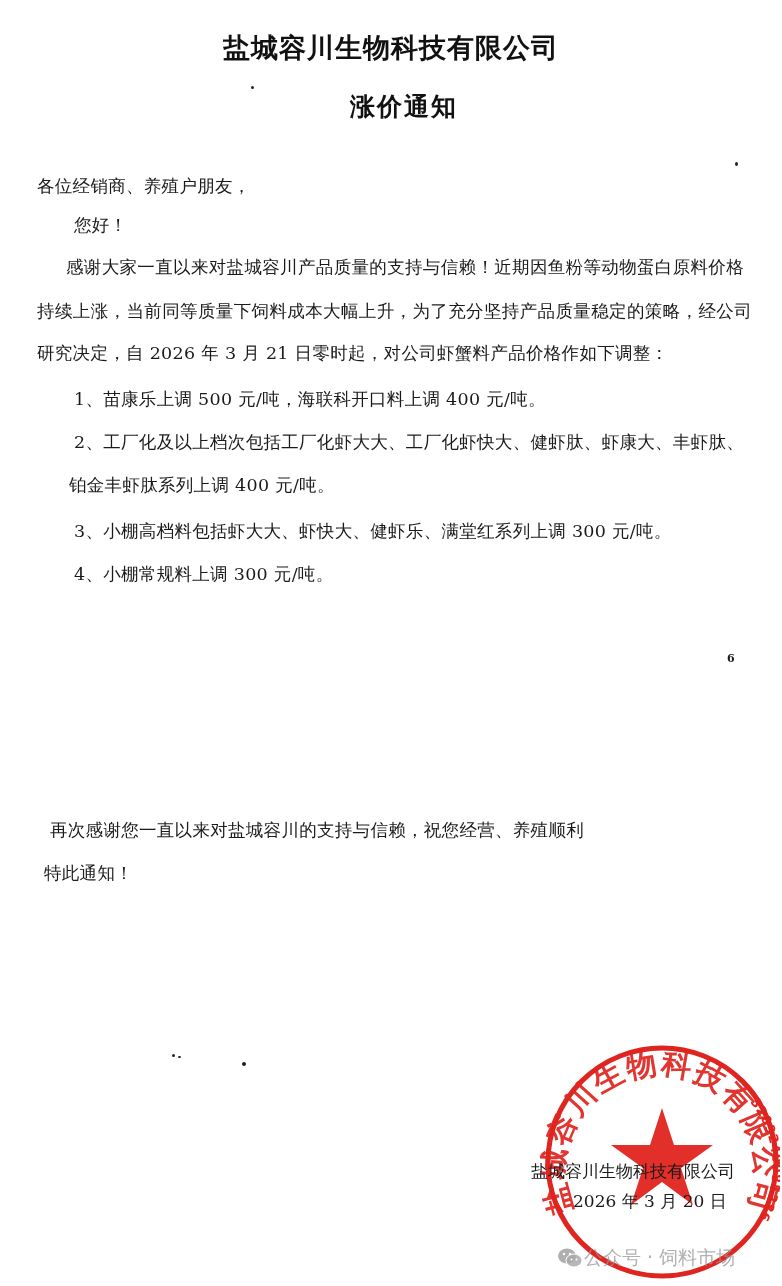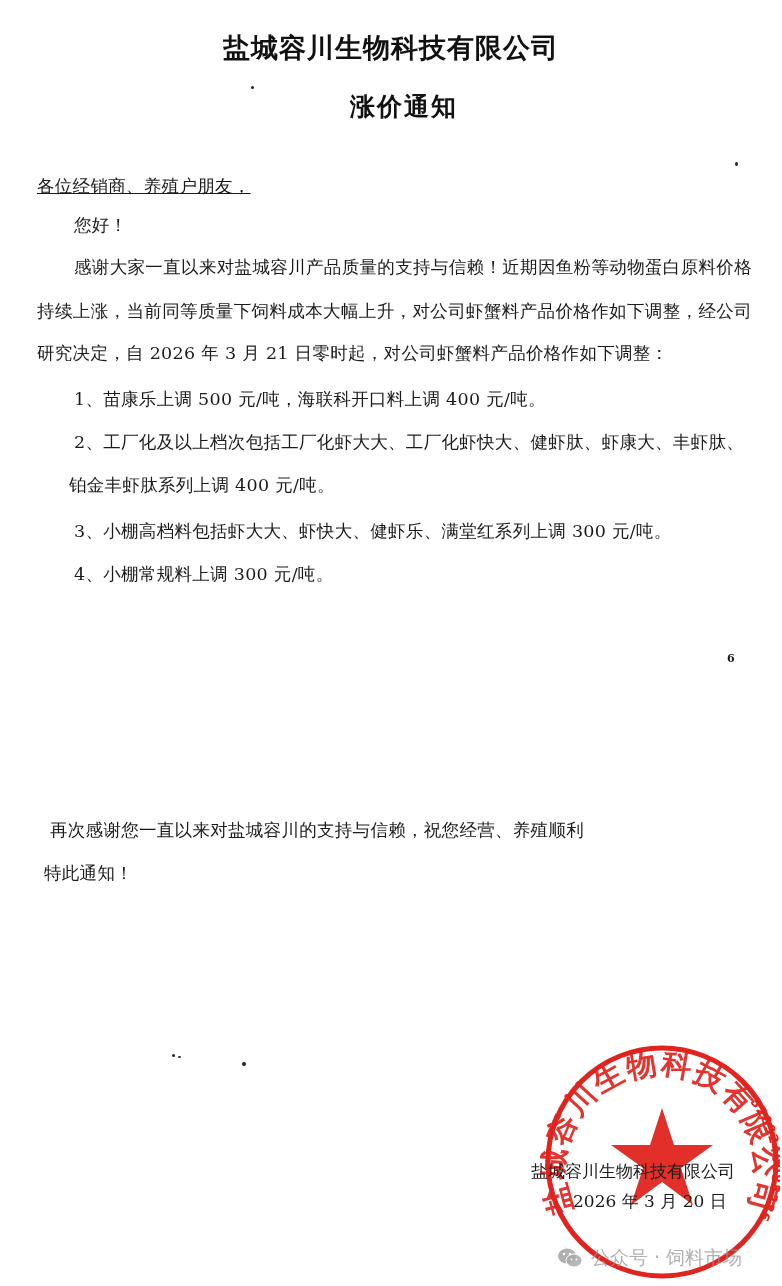--- a/index.html
+++ b/index.html
@@ -71,21 +71,21 @@
       color: #1a1a1a;
       white-space: nowrap;
     }
     .watermark {
       position: absolute;
       left: 557px;
       top: 1243px;
       height: 30px;
       display: flex;
       align-items: center;
-      gap: 8px;
+      gap: 1px;
       color: rgba(150,150,150,0.75);
       font-family: "DejaVu Sans", "Liberation Sans", sans-serif;
       font-size: 19px;
       white-space: nowrap;
     }
     .wm-icon {
       width: 26px;
       height: 22px;
       position: relative;
     }
@@ -93,25 +93,25 @@
 </head>
 <body>
 
 <div class="page">
 
   <div class="title company">盐城容川生物科技有限公司</div>
   <div class="speck" style="left:251px;top:86px;width:3px;height:3px;"></div>
   <div class="title notice">涨价通知</div>
   <div class="speck" style="left:735px;top:162px;width:3px;height:4px;"></div>
 
-  <div class="line" style="left:37px;top:175px;text-decoration:underline;">各位经销商、养殖户朋友，</div>
+  <div class="line" style="left:37px;top:175px;">各位经销商、养殖户朋友，</div>
   <div class="line" style="left:74px;top:214px;">您好！</div>
 
-  <div class="line justify" style="left:74px;top:256px;width:678px;">感谢大家一直以来对盐城容川产品质量的支持与信赖！近期因鱼粉等动物蛋白原料价格</div>
-  <div class="line justify" style="left:37px;top:300px;width:715px;">持续上涨，当前同等质量下饲料成本大幅上升，对公司虾蟹料产品价格作如下调整，经公司</div>
+  <div class="line justify" style="left:66px;top:256px;width:678px;">感谢大家一直以来对盐城容川产品质量的支持与信赖！近期因鱼粉等动物蛋白原料价格</div>
+  <div class="line justify" style="left:37px;top:300px;width:715px;">持续上涨，当前同等质量下饲料成本大幅上升，为了充分坚持产品质量稳定的策略，经公司</div>
   <div class="line" style="left:37px;top:342px;">研究决定，自 2026 年 3 月 21 日零时起，对公司虾蟹料产品价格作如下调整：</div>
 
   <div class="line" style="left:74px;top:388px;">1、苗康乐上调 500 元/吨，海联科开口料上调 400 元/吨。</div>
   <div class="line justify" style="left:74px;top:431px;width:666px;">2、工厂化及以上档次包括工厂化虾大大、工厂化虾快大、健虾肽、虾康大、丰虾肽、</div>
   <div class="line" style="left:37px;top:474px;margin-left:32px;">铂金丰虾肽系列上调 400 元/吨。</div>
   <div class="line" style="left:74px;top:520px;">3、小棚高档料包括虾大大、虾快大、健虾乐、满堂红系列上调 300 元/吨。</div>
   <div class="line" style="left:74px;top:563px;">4、小棚常规料上调 300 元/吨。</div>
 
   <div class="line" style="left:727px;top:648px;font-size:11px;font-weight:bold;">6</div>
 

